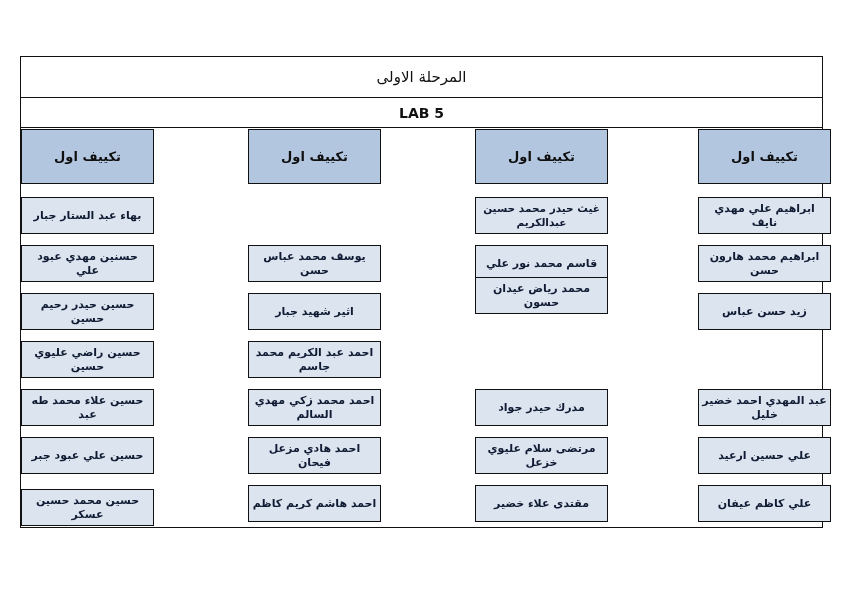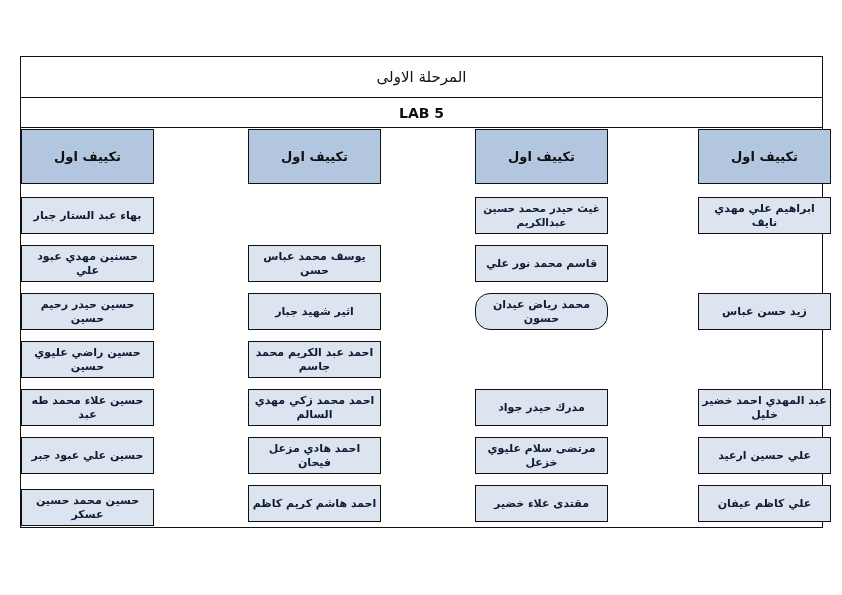--- a/index.html
+++ b/index.html
@@ -157,41 +157,44 @@
         </div>
       </div>
       <div class="col" style="left: 454px; width: 133px; height: 400px;">
         <div class="col-head">تكييف اول</div>
         <div class="cell two-line" style="top: 68px;">
           <span><span class="l1">غيث حيدر محمد حسين</span><span class="l2">عبدالكريم</span></span>
         </div>
         <div class="cell" style="top: 116px;">
           <span>قاسم محمد نور علي</span>
         </div>
-        <div class="cell" style="top: 164px; border-radius: 15px;">
+        <div class="cell" style="top: 148px;">
           <span>محمد رياض عيدان حسون</span>
         </div>
         <div class="cell" style="top: 212px; margin-top: 48px;">
           <span>محمد علي حاتم طاهر</span>
         </div>
         <div class="cell" style="top: 260px;">
           <span>مدرك حيدر جواد</span>
         </div>
         <div class="cell" style="top: 308px;">
           <span>مرتضى سلام عليوي خزعل</span>
         </div>
         <div class="cell" style="top: 356px;">
           <span>مقتدى علاء خضير</span>
         </div>
       </div>
       <div class="col" style="left: 677px; width: 133px; height: 400px;">
         <div class="col-head">تكييف اول</div>
         <div class="cell" style="top: 68px;">
           <span>ابراهيم علي مهدي نايف</span>
         </div>
+        <div class="cell" style="top: 116px;">
+          <span>ابراهيم محمد هارون حسن</span>
+        </div>
         <div class="cell" style="top: 164px;">
           <span>زيد حسن عباس</span>
         </div>
         <div class="cell empty" style="top: 212px;"></div>
         <div class="cell" style="top: 260px;">
           <span>عبد المهدي احمد خضير خليل</span>
         </div>
         <div class="cell" style="top: 308px;">
           <span>علي حسين ارعيد</span>
         </div>

